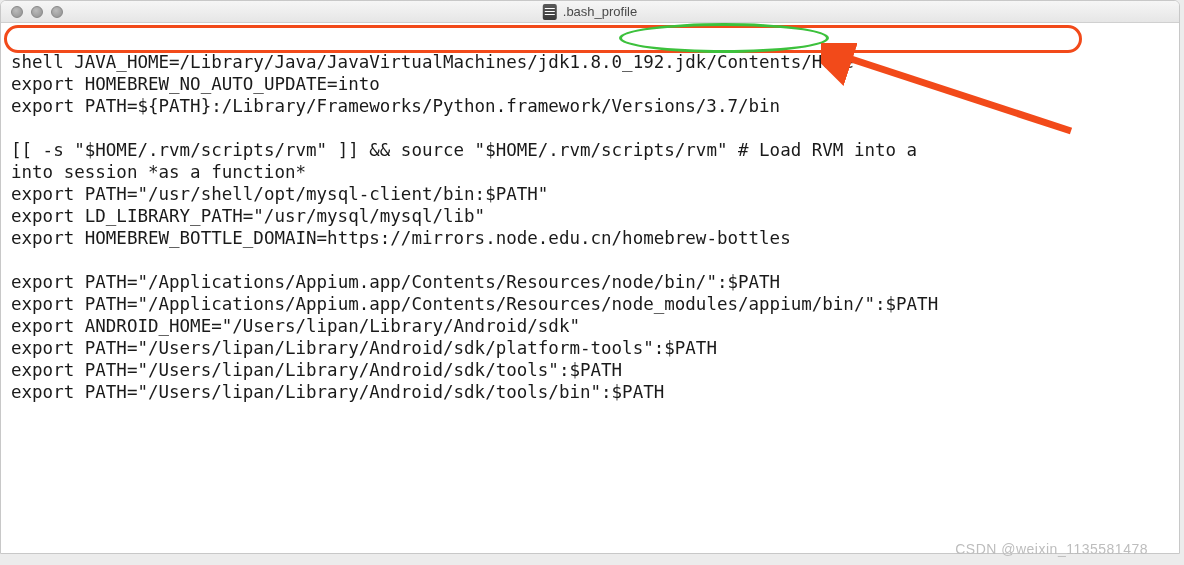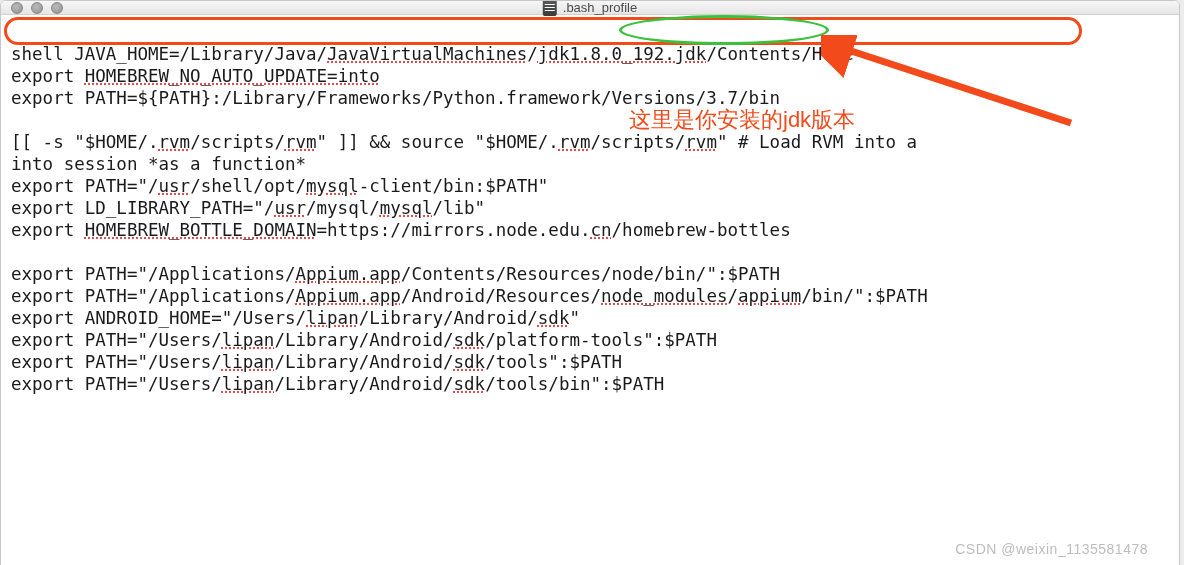--- a/index.html
+++ b/index.html
@@ -12,21 +12,21 @@
     overflow: hidden;
   }
   .window {
     width: 1180px;
     background: #fff;
     border: 1px solid #c8c8c8;
     border-radius: 6px 6px 0 0;
     overflow: hidden;
   }
   .titlebar {
-    height: 14px;
+    height: 22px;
     background: linear-gradient(#f6f6f6, #e6e6e6);
     border-bottom: 1px solid #d0d0d0;
     display: flex;
     align-items: center;
     padding: 0 10px;
     position: relative;
   }
   .traffic { display: flex; gap: 8px; }
   .dot {
     width: 12px; height: 12px; border-radius: 50%;
@@ -56,21 +56,20 @@
   .content {
     padding: 6px 10px 40px 10px;
     font-family: "Menlo","Monaco","Consolas",monospace;
     font-size: 17.5px;
     line-height: 22px;
     color: #1a1a1a;
     white-space: pre;
     position: relative;
   }
   .spellwave {
-    text-decoration: underline;
     text-decoration-style: dotted;
     text-decoration-color: #d33;
     text-underline-offset: 2px;
   }
   .highlight-box {
     position: absolute;
     left: 3px;
     top: 2px;
     width: 1078px;
     height: 28px;
@@ -135,33 +134,32 @@
 <span><span>export </span><span class="spellwave">HOMEBREW_NO_AUTO_UPDATE=into</span></span>
 <span>export PATH=${PATH}:/Library/Frameworks/Python.framework/Versions/3.7/bin</span>
 
 <span><span>[[ -s "$HOME/.</span><span class="spellwave">rvm</span><span>/scripts/</span><span class="spellwave">rvm</span><span>" ]] &amp;&amp; source "$HOME/.</span><span class="spellwave">rvm</span><span>/scripts/</span><span class="spellwave">rvm</span><span>" # Load RVM into a</span></span>
 <span>into session *as a function*</span>
 <span><span>export PATH="/</span><span class="spellwave">usr</span><span>/shell/opt/</span><span class="spellwave">mysql</span><span>-client/bin:$PATH"</span></span>
 <span><span>export LD_LIBRARY_PATH="/</span><span class="spellwave">usr</span><span>/mysql/</span><span class="spellwave">mysql</span><span>/lib"</span></span>
 <span><span>export </span><span class="spellwave">HOMEBREW_BOTTLE_DOMAIN</span><span>=https://mirrors.node.edu.</span><span class="spellwave">cn</span><span>/homebrew-bottles</span></span>
 
 <span><span>export PATH="/Applications/</span><span class="spellwave">Appium.app</span><span>/Contents/Resources/node/bin/":$PATH</span></span>
-<span><span>export PATH="/Applications/</span><span class="spellwave">Appium.app</span><span>/Android/Resources/</span><span class="spellwave">node_modules</span><span>/</span><span class="spellwave">appium</span><span>/bin/":$PATH</span></span>
+<span><span>export PATH="/Applications/</span><span class="spellwave">Appium.app</span><span>/Contents/Resources/</span><span class="spellwave">node_modules</span><span>/</span><span class="spellwave">appium</span><span>/bin/":$PATH</span></span>
 <span><span>export ANDROID_HOME="/Users/</span><span class="spellwave">lipan</span><span>/Library/Android/</span><span class="spellwave">sdk</span><span>"</span></span>
 <span><span>export PATH="/Users/</span><span class="spellwave">lipan</span><span>/Library/Android/</span><span class="spellwave">sdk</span><span>/platform-tools":$PATH</span></span>
 <span><span>export PATH="/Users/</span><span class="spellwave">lipan</span><span>/Library/Android/</span><span class="spellwave">sdk</span><span>/tools":$PATH</span></span>
 <span><span>export PATH="/Users/</span><span class="spellwave">lipan</span><span>/Library/Android/</span><span class="spellwave">sdk</span><span>/tools/bin":$PATH</span></span>
 
     <div class="highlight-box"></div>
     <div class="highlight-oval"></div>
     <svg class="arrow" style="left:820px; top:20px;" width="260" height="95">
       <defs>
         <marker id="ah" markerWidth="8" markerHeight="8" refX="2" refY="4" orient="auto">
           <polygon points="0,0 8,4 0,8" fill="#f24a1a"></polygon>
         </marker>
       </defs>
       <line x1="250" y1="88" x2="18" y2="12" stroke="#f24a1a" stroke-width="7" marker-end="url(#ah)"></line>
     </svg>
-    <div class="anno-text">这里是你安装的jdk版本</div>
   </div>
 </div>
 
 <div class="watermark">CSDN @weixin_1135581478</div>
 
 </body></html>

